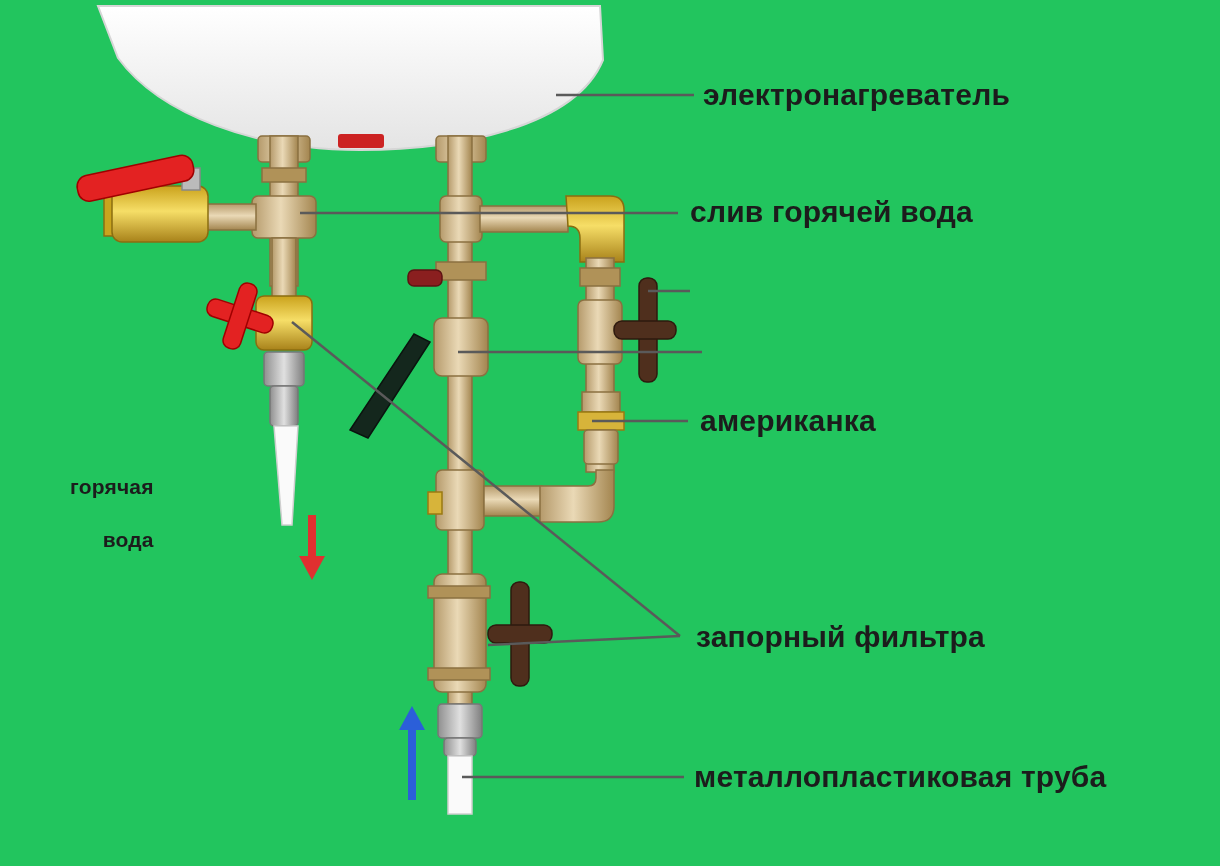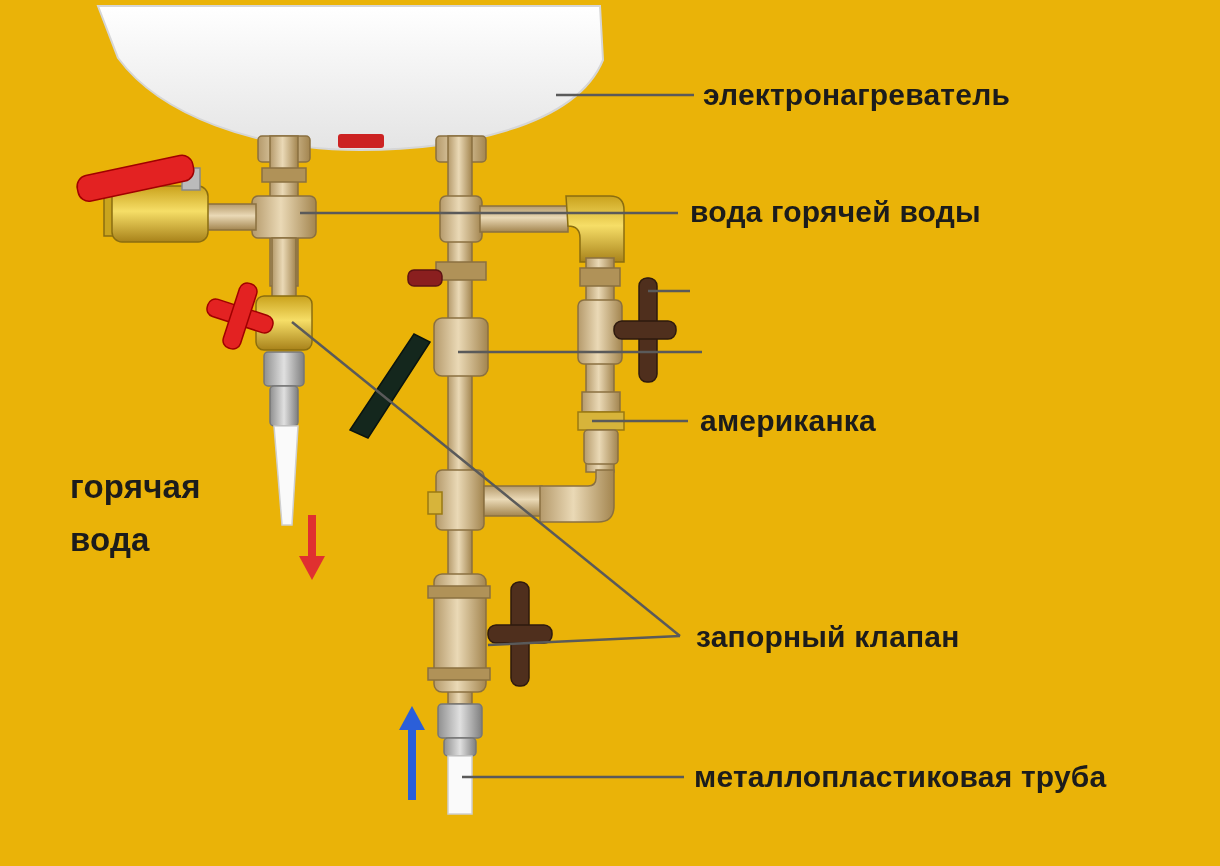--- a/index.html
+++ b/index.html
@@ -1,25 +1,25 @@
 <!DOCTYPE html>
 <html><head>
 <meta charset="utf-8">
 <style>
   html,body{margin:0;padding:0;background:#ffffff;}
   .stage{
-    position:relative;width:1220px;height:866px;background:#eab308;
+    position:relative;width:1220px;height:866px;background:#22c55e;
     overflow:hidden;font-family:"Liberation Sans",sans-serif;
   }
   .stage svg{position:absolute;left:0;top:0;}
   .lbl{
     position:absolute;font-weight:bold;font-size:30px;line-height:42px;
     color:#1c1c1c;white-space:pre-line;letter-spacing:0.2px;
   }
-  .lbl-left{font-size:33px;line-height:53px;}
+  .lbl-left{font-size:21px;line-height:53px;text-align:right;}
 </style>
 </head>
 <body>
 
 <div class="stage">
 
   <svg width="1220" height="866" viewBox="0 0 1220 866">
     <defs>
       <linearGradient id="brass" x1="0" y1="0" x2="1" y2="0">
         <stop offset="0" stop-color="#b59a6b"></stop>
@@ -144,21 +144,21 @@
       <line x1="648" y1="291" x2="690" y2="291"></line>
       <line x1="458" y1="352" x2="702" y2="352"></line>
       <line x1="592" y1="421" x2="688" y2="421"></line>
       <line x1="292" y1="322" x2="680" y2="636"></line>
       <line x1="488" y1="645" x2="680" y2="636"></line>
       <line x1="462" y1="777" x2="684" y2="777"></line>
     </g>
   </svg>
 
   <div class="lbl" style="left:703px;top:74px;">электронагреватель</div>
-  <div class="lbl" style="left:690px;top:191px;">вода горячей воды</div>
+  <div class="lbl" style="left:690px;top:191px;">слив горячей вода</div>
   <div class="lbl" style="left:700px;top:400px;">американка</div>
-  <div class="lbl" style="left:696px;top:616px;">запорный клапан</div>
+  <div class="lbl" style="left:696px;top:616px;">запорный фильтра</div>
   <div class="lbl" style="left:694px;top:756px;text-align:right;">металлопластиковая труба</div>
 
   <div class="lbl lbl-left" style="left:70px;top:460px;">горячая
 вода</div>
 
 </div>
 
 </body></html>

